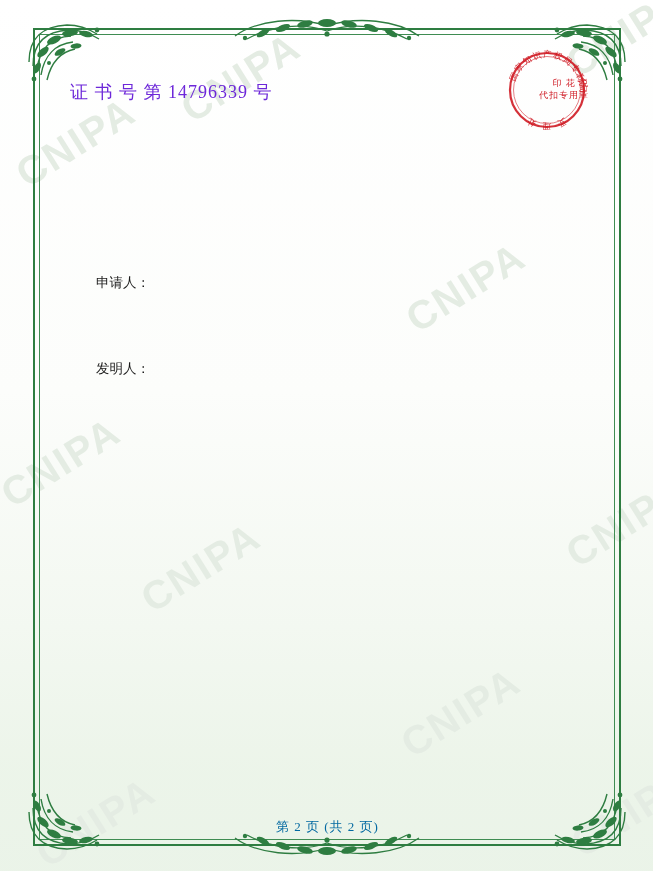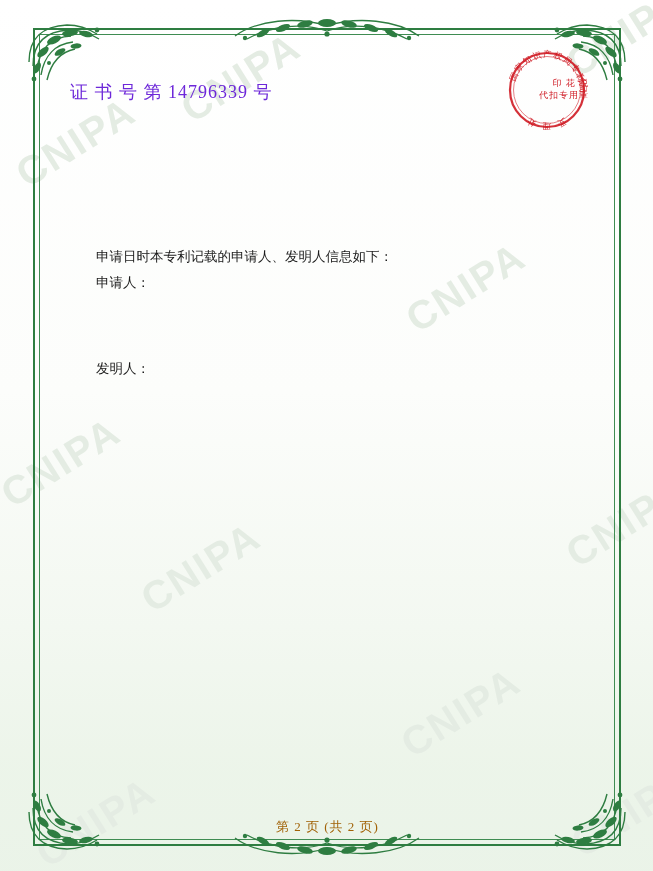--- a/index.html
+++ b/index.html
@@ -135,21 +135,21 @@
   .line-inventor-label  { top: 297px; left: 36px; font-family: Liberation Serif, serif; }
   .line-inventor-value  { top: 317px; left: 85px; }
 
   .footer {
     position: absolute;
     left: 0;
     top: 758px;
     width: 535px;
     text-align: center;
     font-size: 13px;
-    color: #a16207;
+    color: #0369a1;
     letter-spacing: 1px;
   }
 
   
   #seal {
     position: absolute;
     left: 505px;
     top: 48px;
     width: 84px;
     height: 84px;
@@ -335,21 +335,20 @@
       <div>印 花 税</div>
       <div>代扣专用章</div>
     </div>
   </div>
 
   <div id="content">
 
     <div class="cert-number">证 书 号 第 14796339 号</div>
 
 
-    <div class="line line-applicant-head">申请日时本专利记载的申请人、发明人信息如下：</div>
 
     <div class="line line-applicant-label">申请人：</div>
 
 
     <div class="line line-inventor-label">发明人：</div>
 
 
     <div class="footer">第 2 页 (共 2 页)</div>
   </div>
 

